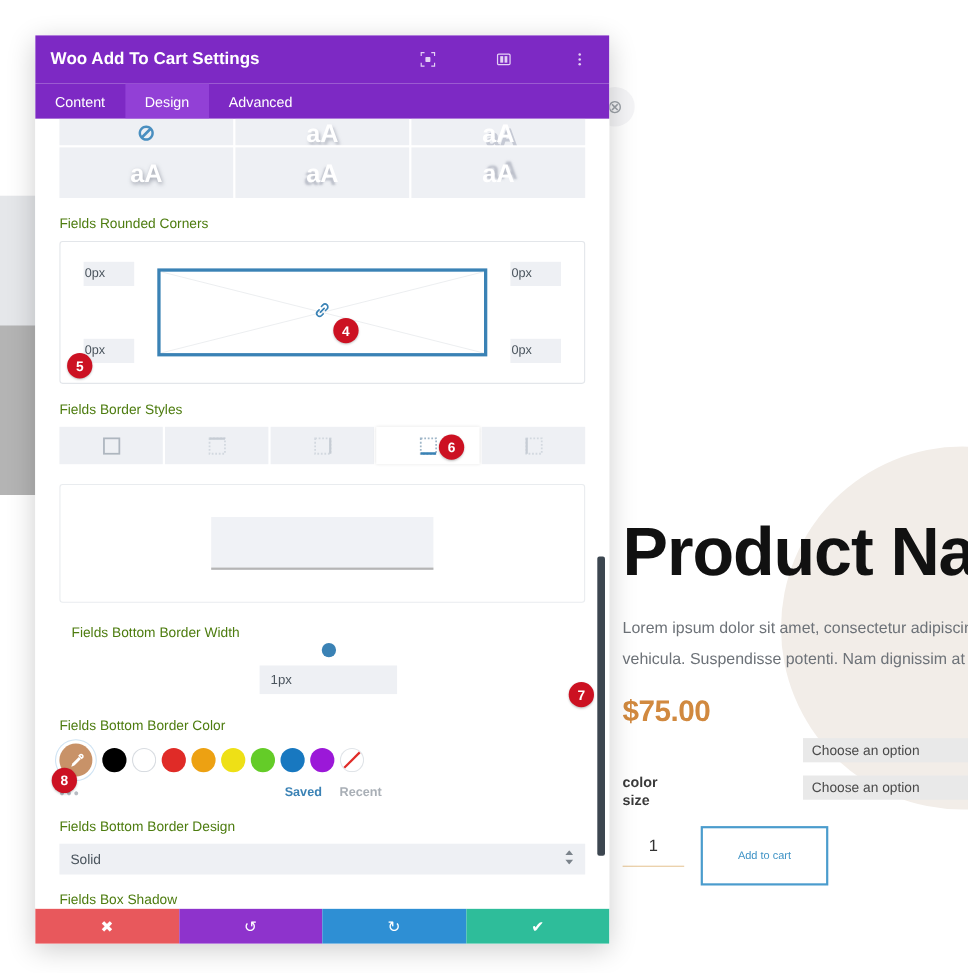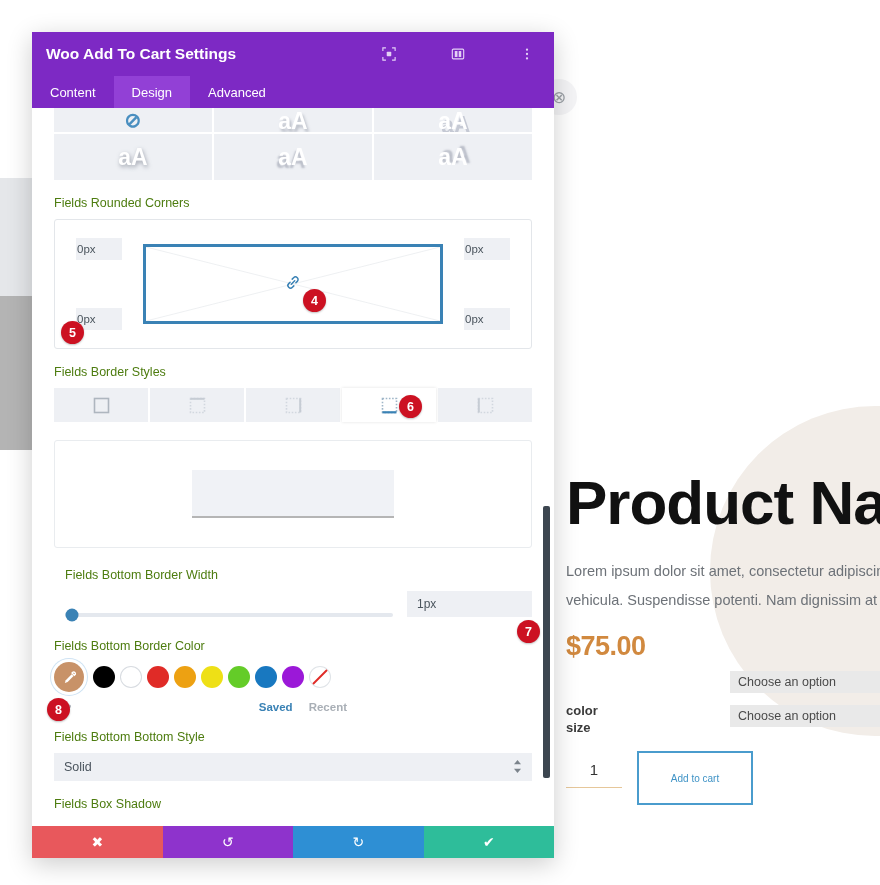--- a/index.html
+++ b/index.html
@@ -179,21 +179,21 @@
   #field-preview {
     border:1px solid #e9ecef; border-radius:3px; height:108px;
     display:flex; align-items:center; justify-content:center;
   }
   #field-preview .inner {
     width:202px; height:48px; background:#f0f2f6;
     border-bottom:2px solid #b5b5b5;
   }
 
   
-  .slider-row { display:flex; align-items:flex-end; gap:14px; }
+  .slider-row { display:flex; align-items:center; gap:14px;flex-direction:column; }
   .slider-track {
     flex:1; height:4px; background:#e4e8ee; border-radius:2px; position:relative;
     cursor:pointer;
   }
   .slider-knob {
     position:absolute; left:0; top:50%; transform:translate(-50%,-50%);
     width:13px; height:13px; border-radius:50%; background:#3a82b5;
   }
   .slider-value {
     width:125px; height:26px; background:#eef0f4; font-size:12px;
@@ -451,21 +451,21 @@
       </div>
       <div id="swatch-meta">
         <span id="dots">•••</span>
         <span id="saved-link">Saved</span>
         <span id="recent-link">Recent</span>
         <span style="width:185px;"></span>
       </div>
     </div>
 
     <div class="group" style="margin-top:14px;">
-      <div class="field-label">Fields Bottom Bottom Style</div>
+      <div class="field-label">Fields Bottom Border Design</div>
       <div class="ui-select">
         <span>Solid</span>
         <span class="caret">
           <svg width="9" height="13" viewBox="0 0 9 13" fill="#7b838b">
             <path d="M4.5 0 8 4.3H1z"></path>
               <path d="M4.5 13 1 8.7h7z"></path>
           </svg>
         </span>
       </div>
     </div>

